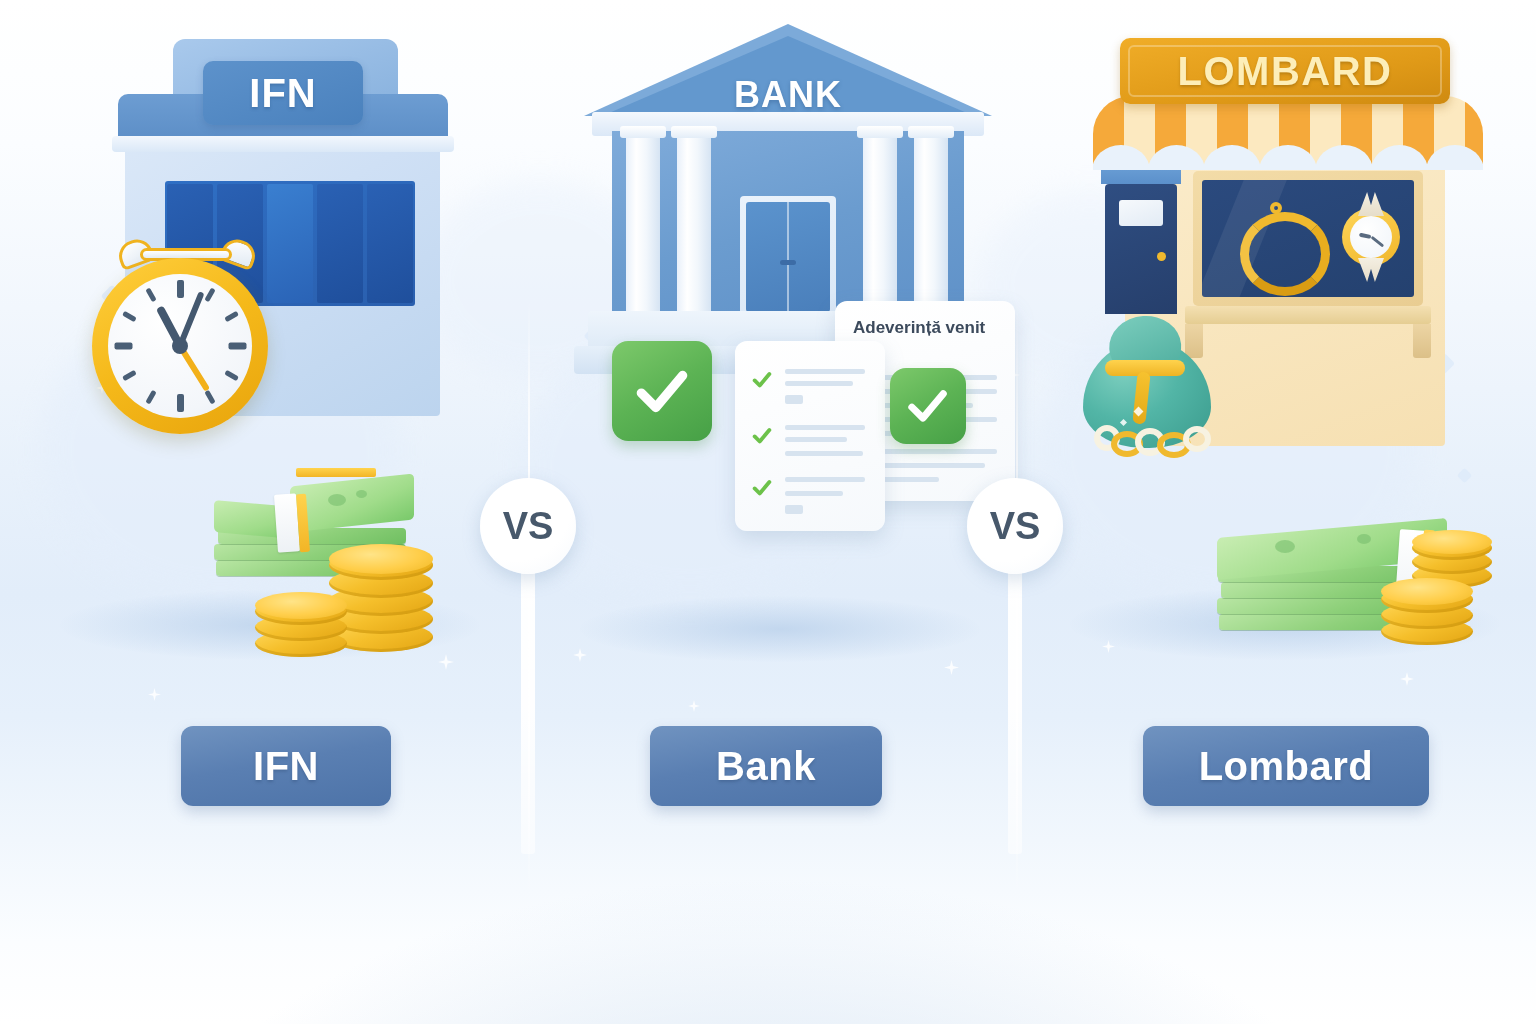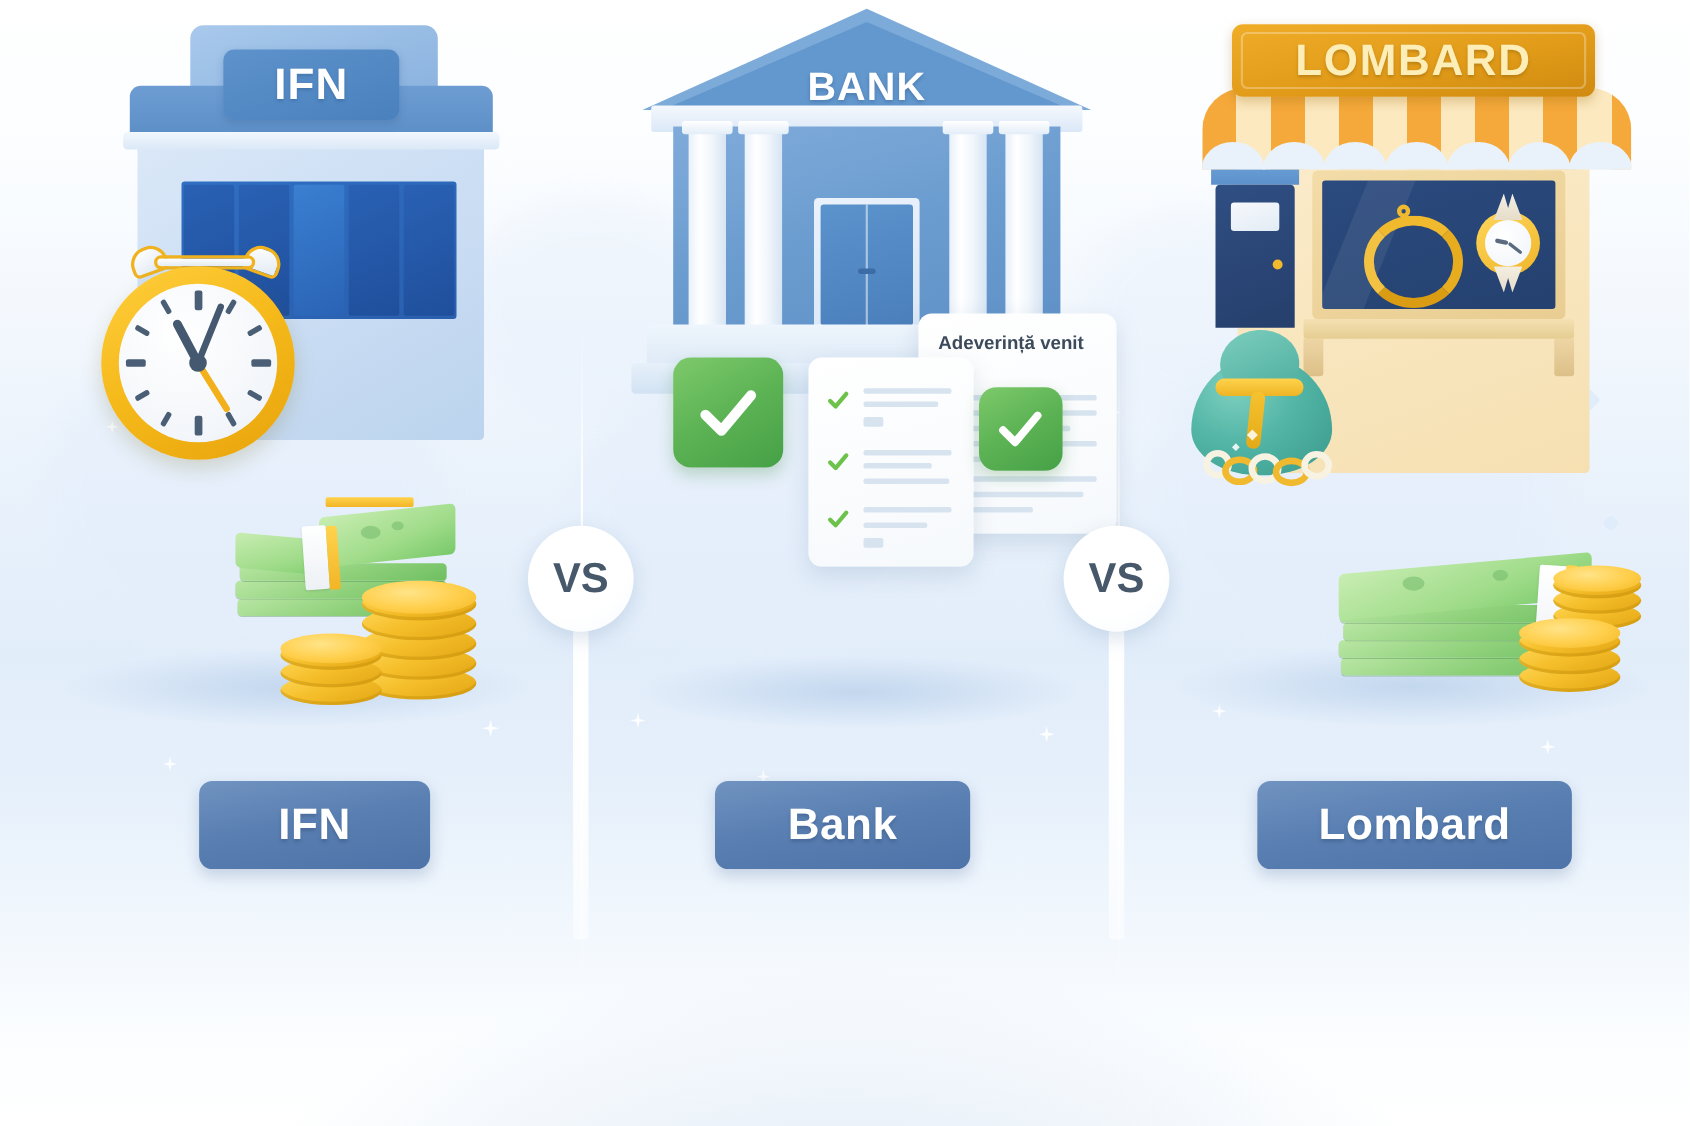--- a/index.html
+++ b/index.html
@@ -60,21 +60,21 @@
   }
 
   
   .ground {
     position: absolute;
     border-radius: 50%;
     background: radial-gradient(ellipse at center, rgba(168,196,228,.55) 0%, rgba(168,196,228,0) 72%);
   }
 
   
-  .panel { position: absolute; top: 0; height: 752px; }
+  .panel { position: absolute; top: 16px; height: 752px; }
   #panel-ifn     { left: 40px;   width: 440px; }
   #panel-bank    { left: 570px;  width: 430px; }
   #panel-lombard { left: 1065px; width: 440px; }
 
   
   .ifn-body {
     position: absolute;
     left: 85px; top: 100px;
     width: 315px; height: 300px;
     background: linear-gradient(150deg, #dce9f8 0%, #cfe0f5 40%, #bcd4ee 100%);

